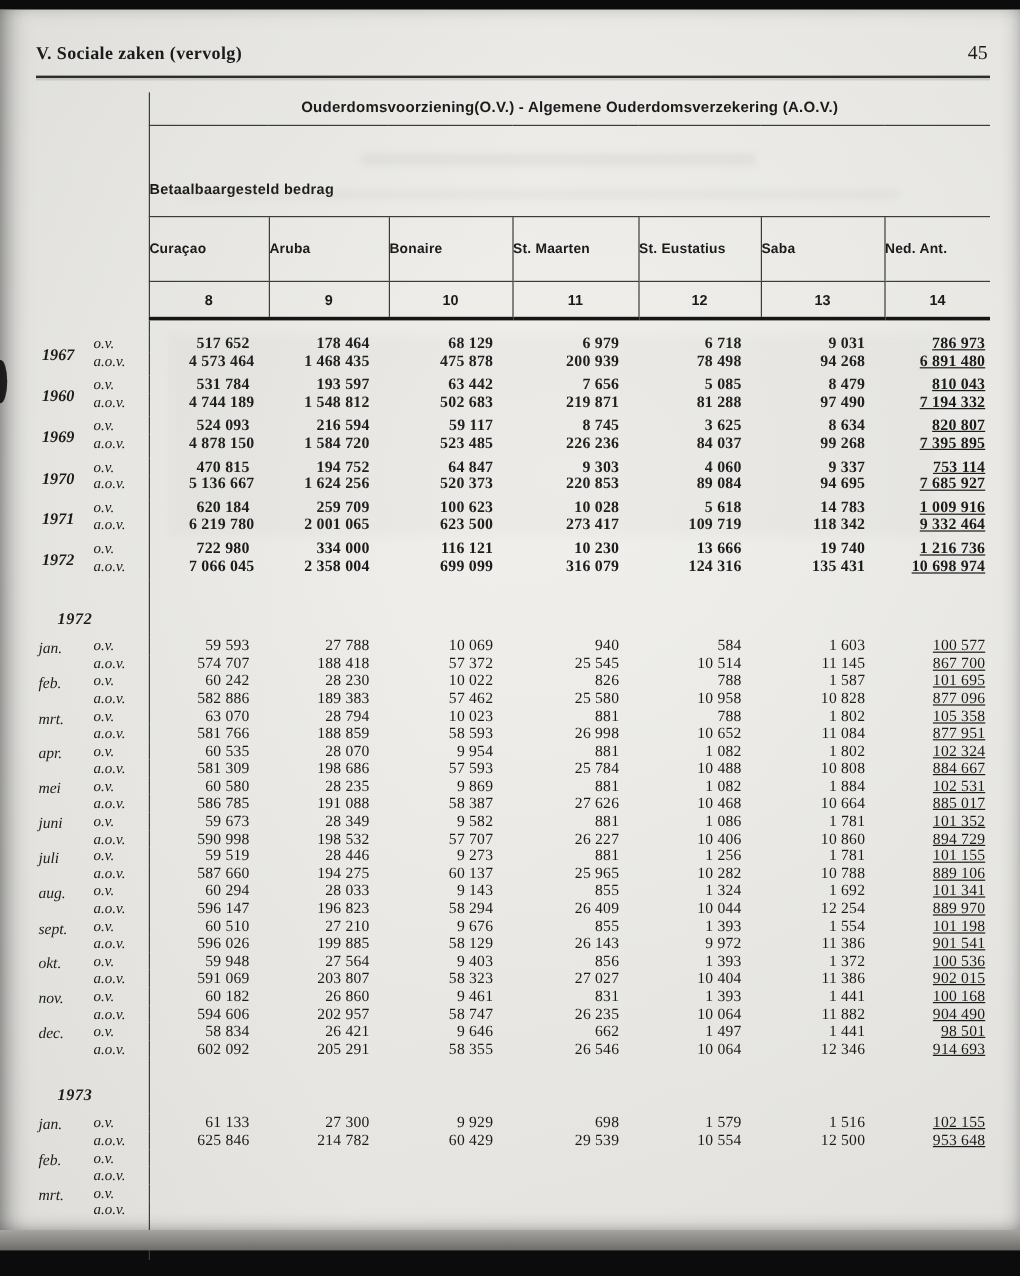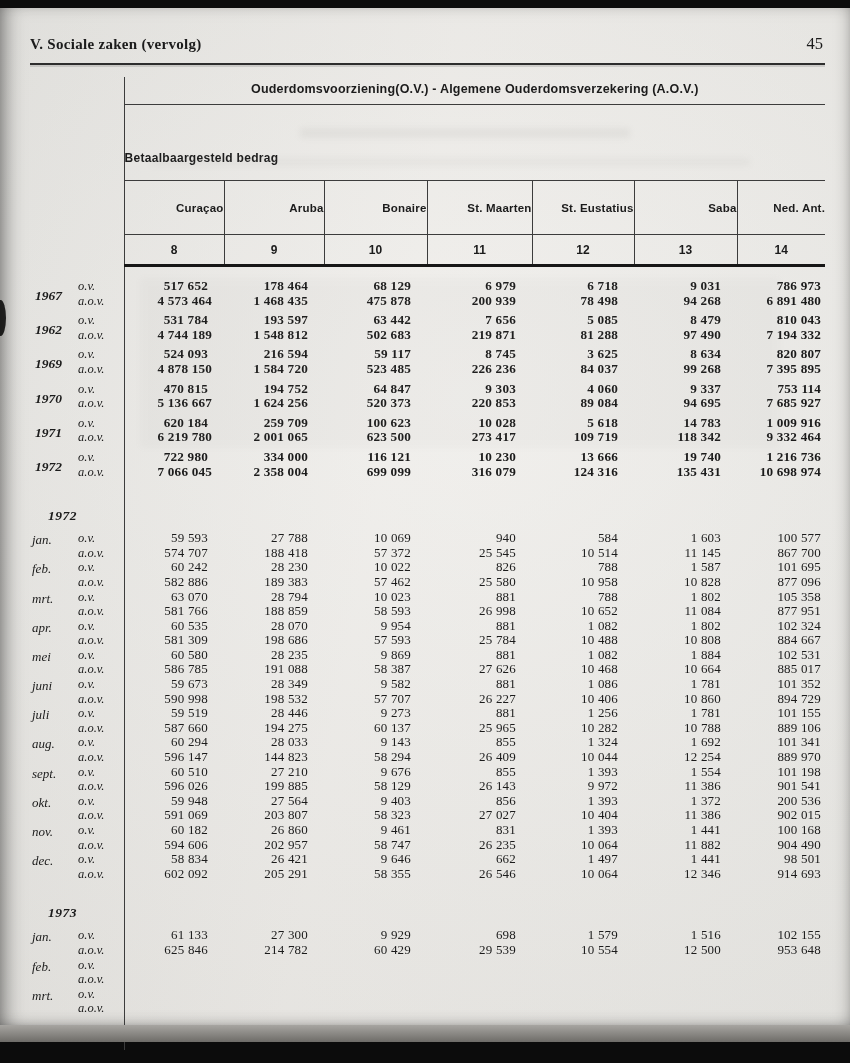--- a/index.html
+++ b/index.html
@@ -54,35 +54,35 @@
     letter-spacing:.2px;padding:5px 0 8px 0;
   }
   .subtitle-cell{
     border-left:1px solid #3c3c3c;border-bottom:1px solid #3c3c3c;
     height:60px;text-align:left;vertical-align:bottom;
     font:700 12px "Liberation Sans","DejaVu Sans",sans-serif;
     letter-spacing:.3px;padding-bottom:15px;
   }
   .col-name{
     border-left:1px solid #3c3c3c;border-bottom:1px solid #3c3c3c;
-    height:53px;vertical-align:middle;text-align:right;
+    height:53px;vertical-align:middle;text-align:left;
     font:700 11.5px "Liberation Sans","DejaVu Sans",sans-serif;letter-spacing:.2px;
   }
   .col-num{
     border-left:1px solid #3c3c3c;border-bottom:3px solid #161616;
     height:29px;vertical-align:middle;text-align:center;
     font:700 12px "Liberation Sans","DejaVu Sans",sans-serif;
   }
   tbody td.dl{border-left:1px solid #3c3c3c;padding-left:33px;}
   tr.data-line td{line-height:14.6px;vertical-align:baseline;}
   .val{
     text-align:right;padding-right:16px;
     font-size:13px;letter-spacing:.2px;white-space:nowrap;
   }
-  .val.last{padding-right:4px;}
+  .val.last{padding-right:4px;text-decoration:underline;}
   tr.year .val{font-weight:700;font-size:13.2px;}
   tr.year.line2 td{padding-bottom:5px;}
   .period{white-space:nowrap;}
   .period.year{font:italic 700 13.5px "Liberation Serif","DejaVu Serif",serif;vertical-align:middle;padding-left:5px;}
   .period.month{font:italic 400 13px "Liberation Serif","DejaVu Serif",serif;vertical-align:top;padding-left:2px;padding-top:1px;}
   .rtype{font:italic 400 12.5px "Liberation Serif","DejaVu Serif",serif;text-align:left;padding-left:2px;white-space:nowrap;margin-top:27px;}
   tr.heading-row td{height:40px;vertical-align:bottom;padding-bottom:7px;}
   .group-heading{
     font:italic 700 13.5px "Liberation Serif","DejaVu Serif",serif;
     padding-left:18px;letter-spacing:.5px;
@@ -167,21 +167,21 @@
             <td class="rtype">a.o.v.</td>
             <td class="val dl">4 573 464</td>
             <td class="val">1 468 435</td>
             <td class="val">475 878</td>
             <td class="val">200 939</td>
             <td class="val">78 498</td>
             <td class="val">94 268</td>
             <td class="val last">6 891 480</td>
           </tr>
           <tr class="data-line line1 year">
-            <td class="period year" rowspan="2">1962</td>
+            <td class="period year" rowspan="2">1960</td>
             <td class="rtype">o.v.</td>
             <td class="val dl">531 784</td>
             <td class="val">193 597</td>
             <td class="val">63 442</td>
             <td class="val">7 656</td>
             <td class="val">5 085</td>
             <td class="val">8 479</td>
             <td class="val last">810 043</td>
           </tr>
           <tr class="data-line line2 year">
@@ -436,21 +436,21 @@
             <td class="val">28 033</td>
             <td class="val">9 143</td>
             <td class="val">855</td>
             <td class="val">1 324</td>
             <td class="val">1 692</td>
             <td class="val last">101 341</td>
           </tr>
           <tr class="data-line line2 month">
             <td class="rtype">a.o.v.</td>
             <td class="val dl">596 147</td>
-            <td class="val">144 823</td>
+            <td class="val">196 823</td>
             <td class="val">58 294</td>
             <td class="val">26 409</td>
             <td class="val">10 044</td>
             <td class="val">12 254</td>
             <td class="val last">889 970</td>
           </tr>
           <tr class="data-line line1 month">
             <td class="period month" rowspan="2">sept.</td>
             <td class="rtype">o.v.</td>
             <td class="val dl">60 510</td>
@@ -473,21 +473,21 @@
           </tr>
           <tr class="data-line line1 month">
             <td class="period month" rowspan="2">okt.</td>
             <td class="rtype">o.v.</td>
             <td class="val dl">59 948</td>
             <td class="val">27 564</td>
             <td class="val">9 403</td>
             <td class="val">856</td>
             <td class="val">1 393</td>
             <td class="val">1 372</td>
-            <td class="val last">200 536</td>
+            <td class="val last">100 536</td>
           </tr>
           <tr class="data-line line2 month">
             <td class="rtype">a.o.v.</td>
             <td class="val dl">591 069</td>
             <td class="val">203 807</td>
             <td class="val">58 323</td>
             <td class="val">27 027</td>
             <td class="val">10 404</td>
             <td class="val">11 386</td>
             <td class="val last">902 015</td>

